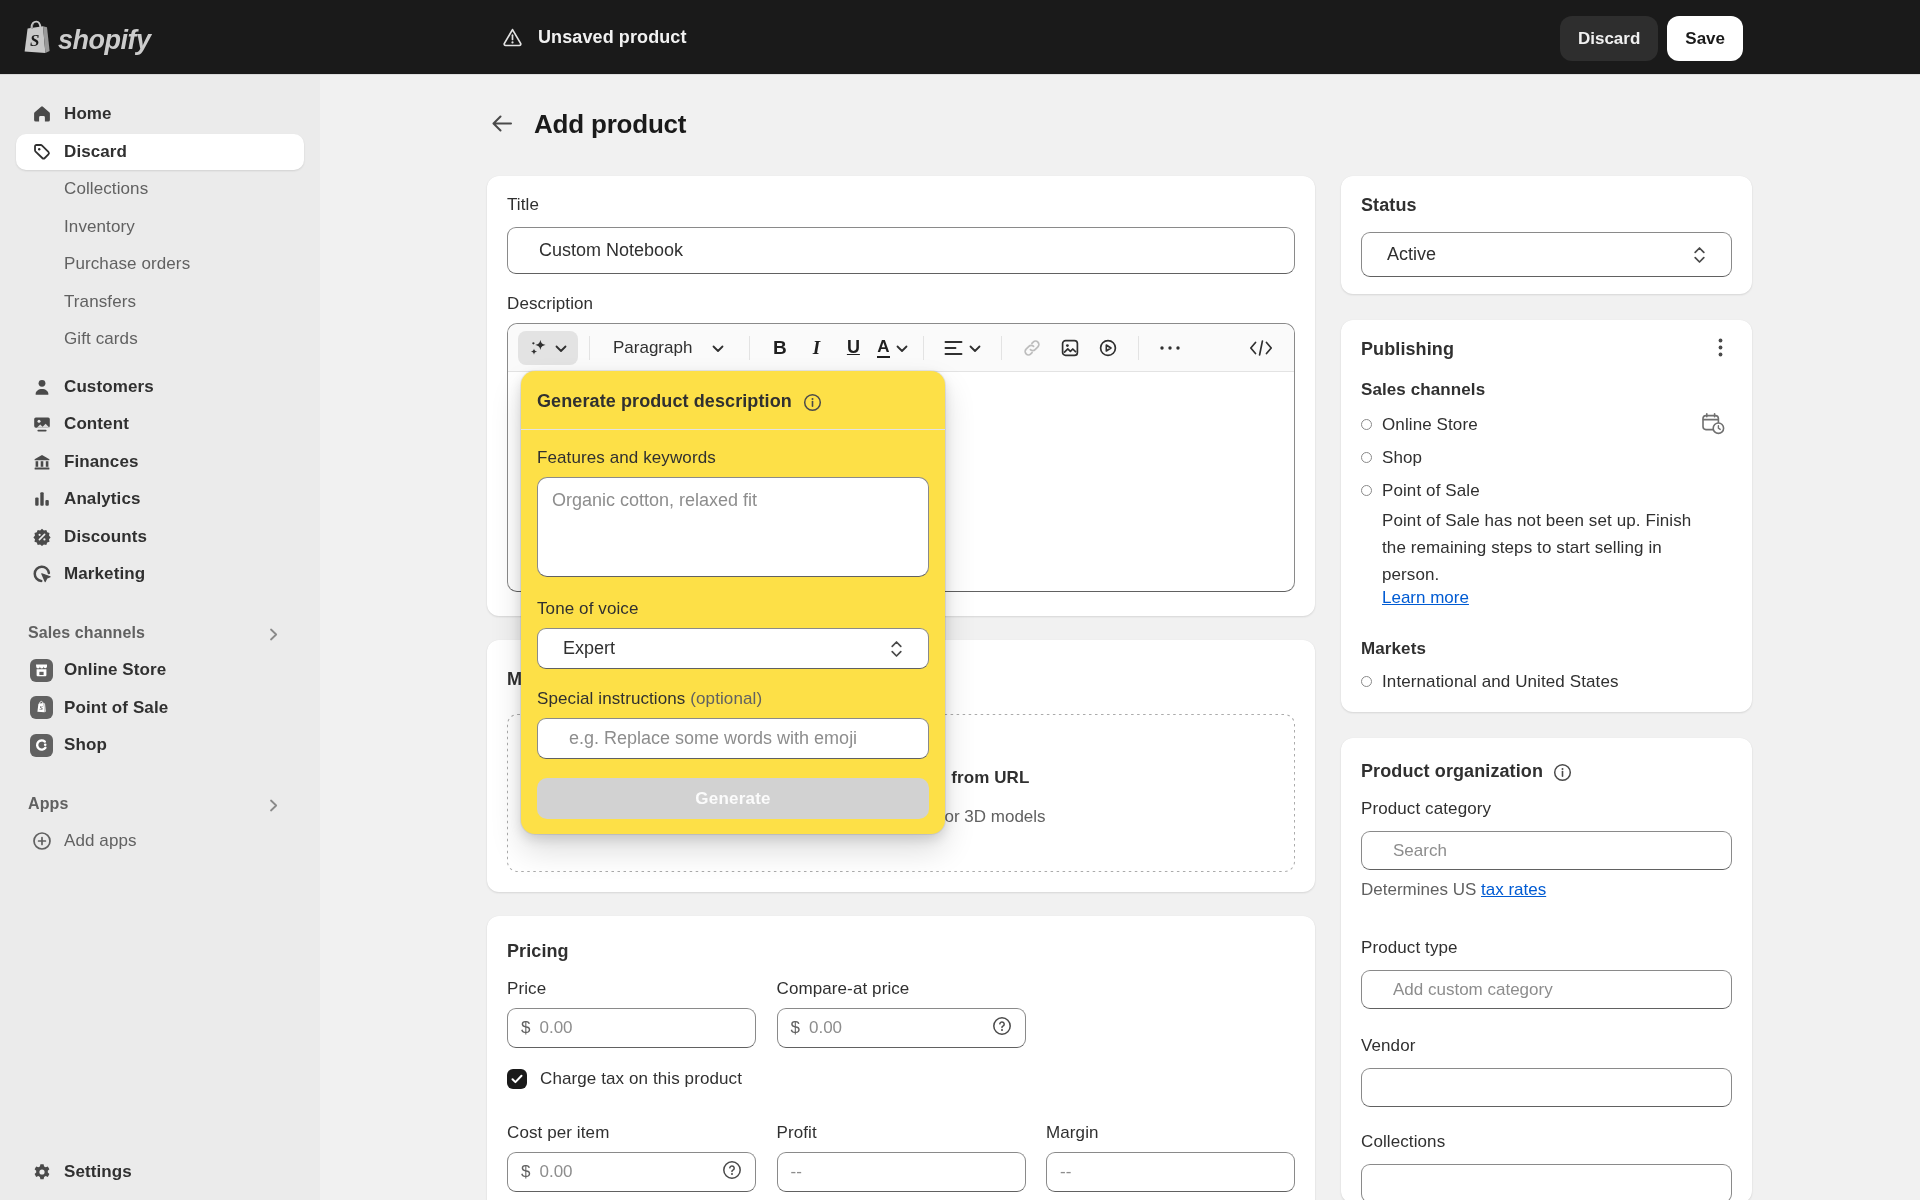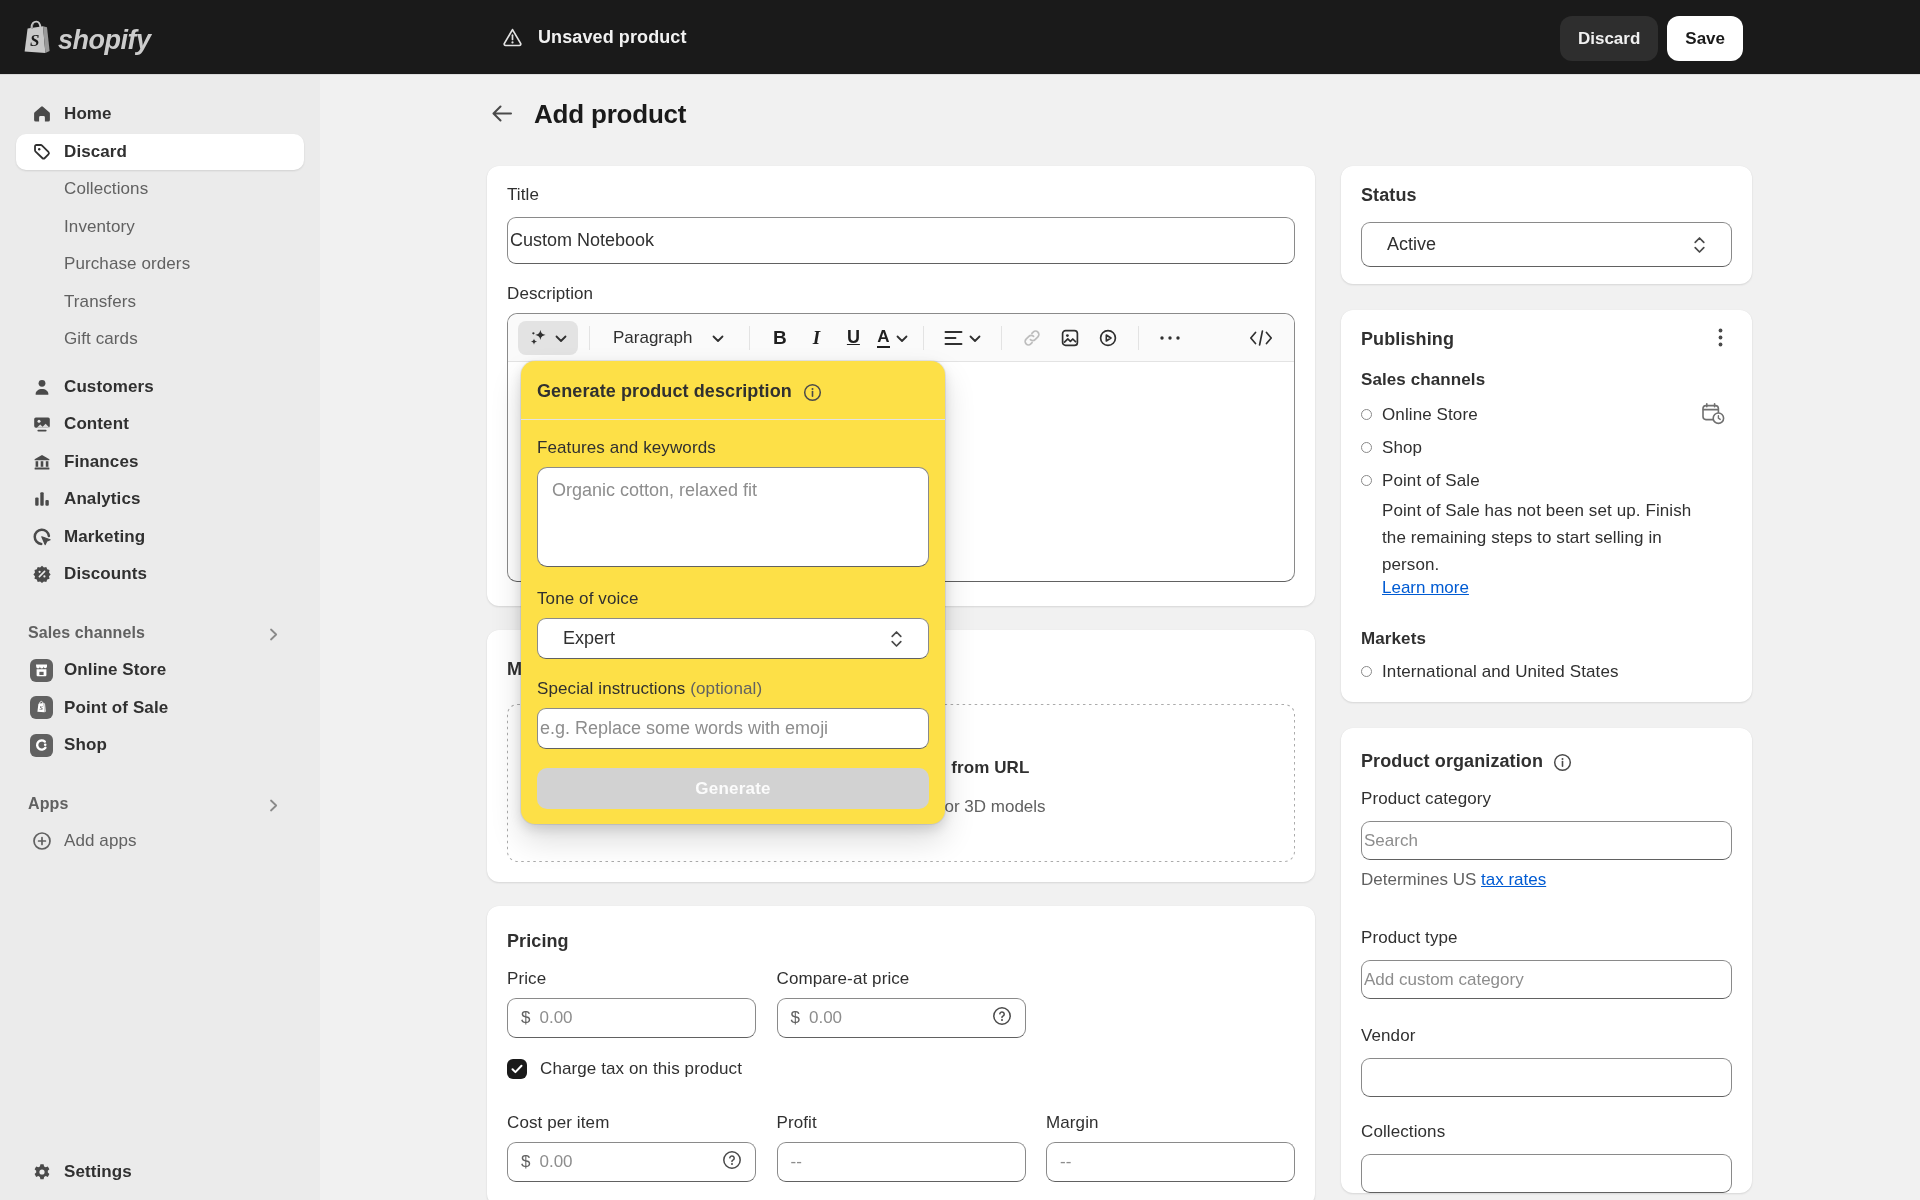--- a/index.html
+++ b/index.html
@@ -56,42 +56,42 @@
   .nav-section .slabel { margin-left:12px; font-size:16px; font-weight:650; color:#616161; letter-spacing:0.1px; }
   .nav-section .chev { position:absolute; right:26px; top:12px; }
   .channel-badge {
     position:absolute; left:14px; top:6.5px; width:23px; height:23px; border-radius:6px;
     background:#616161; display:flex; align-items:center; justify-content:center;
   }
   .settings-item { position:absolute; left:16px; bottom:10px; width:288px; }
   .settings-item .nav-item { margin:0; }
 
   
-  .content { position:absolute; left:320px; top:62px; width:1600px; height:1020px; }
+  .content { position:absolute; left:320px; top:72px; width:1600px; height:1020px; }
   .page-header { position:absolute; left:167px; top:36px; display:flex; align-items:center; }
   .back-btn { width:30px; height:30px; border:none; background:transparent; cursor:pointer; padding:0; margin-top:2px; }
   .page-title { margin-left:17px; font-size:26px; font-weight:700; color:#1a1a1a; letter-spacing:-0.2px; }
 
   .col-left  { position:absolute; left:167px;  top:104px; width:828px; }
   .col-right { position:absolute; left:1021px; top:104px; width:411px; }
 
   .card {
     background:#ffffff; border-radius:12px;
     box-shadow:0 1px 2px rgba(26,26,26,0.12), 0 0 1px rgba(26,26,26,0.06);
   }
   .card-heading { font-size:18px; font-weight:650; color:#303030; line-height:22px; letter-spacing:0.1px; }
   .field-label { font-size:17px; font-weight:400; color:#303030; line-height:21px; letter-spacing:0.1px; }
   .field-label .optional { color:#616161; }
   .help-text { font-size:17px; color:#616161; line-height:21px; }
   a.link { color:#005bd3; text-decoration:underline; cursor:pointer; }
 
   .text-input {
     display:block; width:100%; font-family:inherit; font-size:18px; color:#303030;
     border:1.4px solid #8a8a8a; border-bottom-color:#616161; border-radius:9px;
-    padding:0 2px; background:#fff; outline:none;
+    padding:0 31px; background:#fff; outline:none;
   }
   .text-input::placeholder { color:#8d8d8d; opacity:1; }
 
   
   .card-titlecard { padding:18px 20px 24px; }
   .card-titlecard .text-input { height:47px; margin-top:12px; }
   .desc-label { margin-top:19px; }
 
   .editor { margin-top:9px; border:1.4px solid #8a8a8a; border-bottom-color:#616161; border-radius:10px; height:269px; background:#fff; overflow:hidden; }
   .editor-toolbar {
@@ -309,36 +309,36 @@
             <rect x="3.2" y="8.4" width="3.4" height="8.4" rx="1.1" fill="#4a4a4a"></rect>
             <rect x="8.3" y="3.2" width="3.4" height="13.6" rx="1.1" fill="#4a4a4a"></rect>
             <rect x="13.4" y="11" width="3.4" height="5.8" rx="1.1" fill="#4a4a4a"></rect>
           </svg>
       </span>
       <span class="nlabel">Analytics</span>
     </div>
     <div class="nav-item">
       <span class="nicon">
         <svg width="20" height="20" viewBox="0 0 20 20">
-            <path d="M16.9 9 a7.1 7.1 0 1 0 -7.6 7.9" fill="none" stroke="#4a4a4a" stroke-width="2.5" stroke-linecap="round"></path>
-            <path d="M9.8 9.8 l8.3 2.9 -3.4 1.5 -1.5 3.4 Z" fill="#4a4a4a" stroke="#4a4a4a" stroke-width="1.2" stroke-linejoin="round"></path>
-          </svg>
-      </span>
-      <span class="nlabel">Marketing</span>
-    </div>
-    <div class="nav-item">
-      <span class="nicon">
-        <svg width="20" height="20" viewBox="0 0 20 20">
             <path d="M10 1.8 l1.9 1.6 2.4 -0.5 0.9 2.3 2.3 0.9 -0.5 2.4 1.6 1.9 -1.6 1.9 0.5 2.4 -2.3 0.9 -0.9 2.3 -2.4 -0.5 -1.9 1.6 -1.9 -1.6 -2.4 0.5 -0.9 -2.3 -2.3 -0.9 0.5 -2.4 -1.6 -1.9 1.6 -1.9 -0.5 -2.4 2.3 -0.9 0.9 -2.3 2.4 0.5 Z" fill="#4a4a4a"></path>
             <path d="M7.4 12.6 l5.2 -5.2" stroke="#ebebeb" stroke-width="1.6" stroke-linecap="round"></path>
             <circle cx="7.6" cy="7.8" r="1.1" fill="#ebebeb"></circle>
             <circle cx="12.4" cy="12.4" r="1.1" fill="#ebebeb"></circle>
           </svg>
       </span>
       <span class="nlabel">Discounts</span>
+    </div>
+    <div class="nav-item">
+      <span class="nicon">
+        <svg width="20" height="20" viewBox="0 0 20 20">
+            <path d="M16.9 9 a7.1 7.1 0 1 0 -7.6 7.9" fill="none" stroke="#4a4a4a" stroke-width="2.5" stroke-linecap="round"></path>
+            <path d="M9.8 9.8 l8.3 2.9 -3.4 1.5 -1.5 3.4 Z" fill="#4a4a4a" stroke="#4a4a4a" stroke-width="1.2" stroke-linejoin="round"></path>
+          </svg>
+      </span>
+      <span class="nlabel">Marketing</span>
     </div>
     <div class="nav-gap-lg"></div>
     <div class="nav-section">
       <span class="slabel">Sales channels</span>
       <span class="chev">
         <svg width="9" height="13" viewBox="0 0 9 13">
             <path d="M2 1.5 L7.2 6.5 L2 11.5" fill="none" stroke="#8a8a8a" stroke-width="1.8" stroke-linecap="round" stroke-linejoin="round"></path>
           </svg>
       </span>
     </div>

